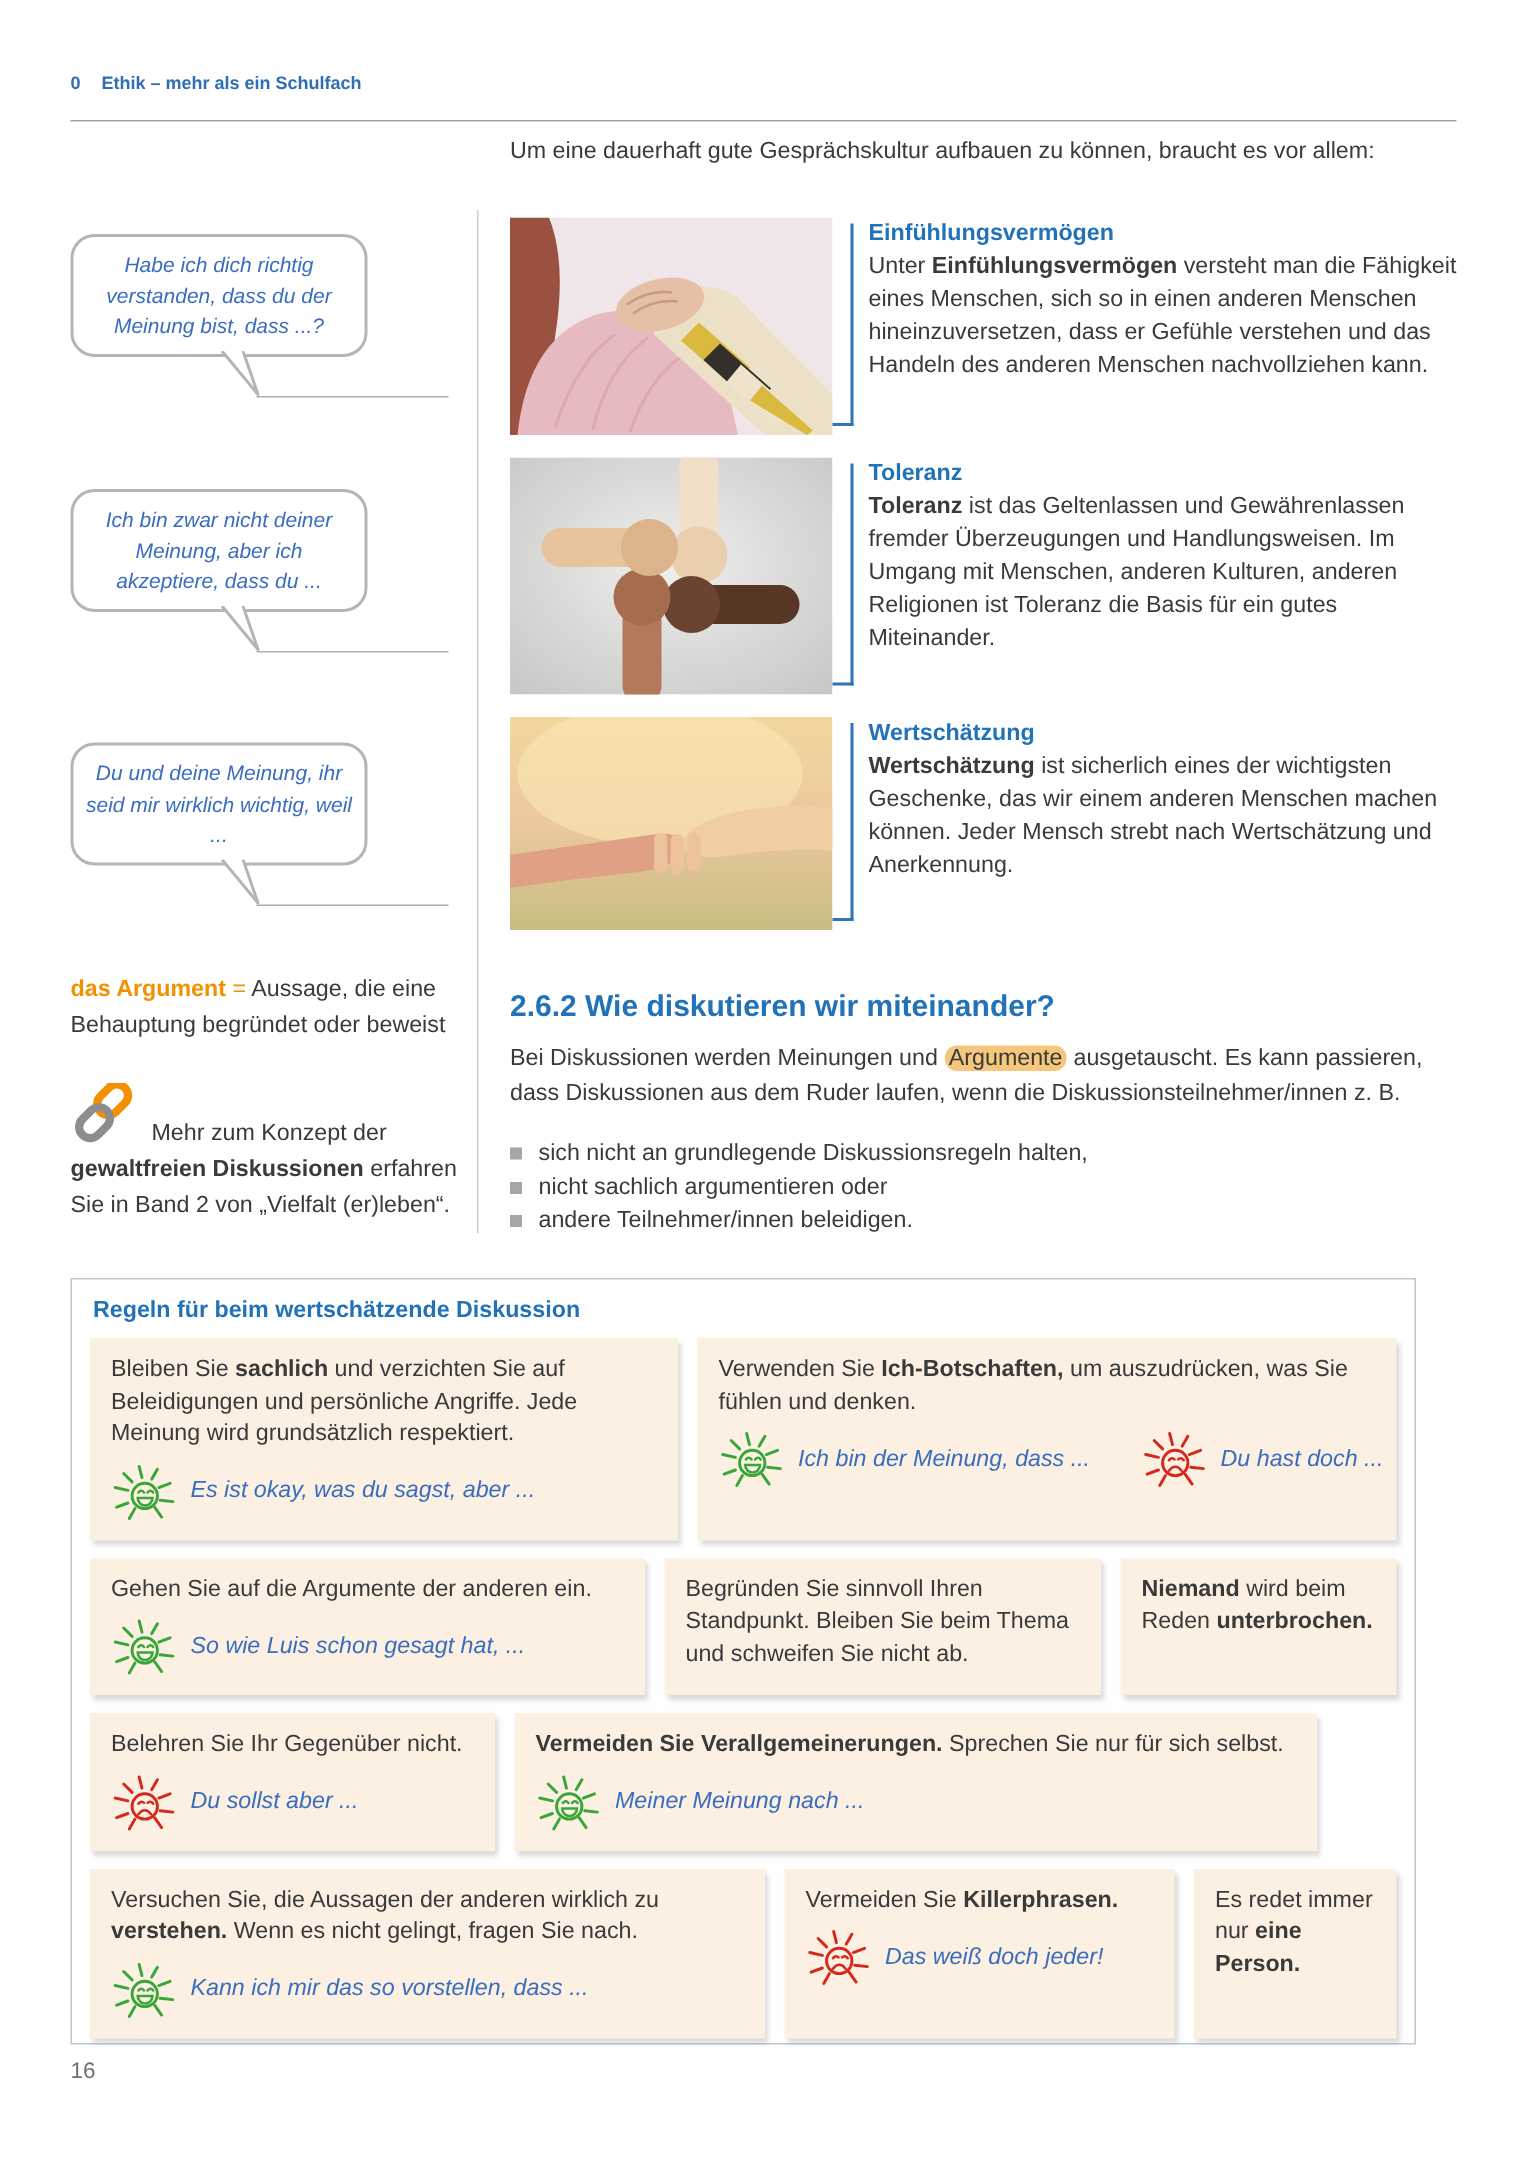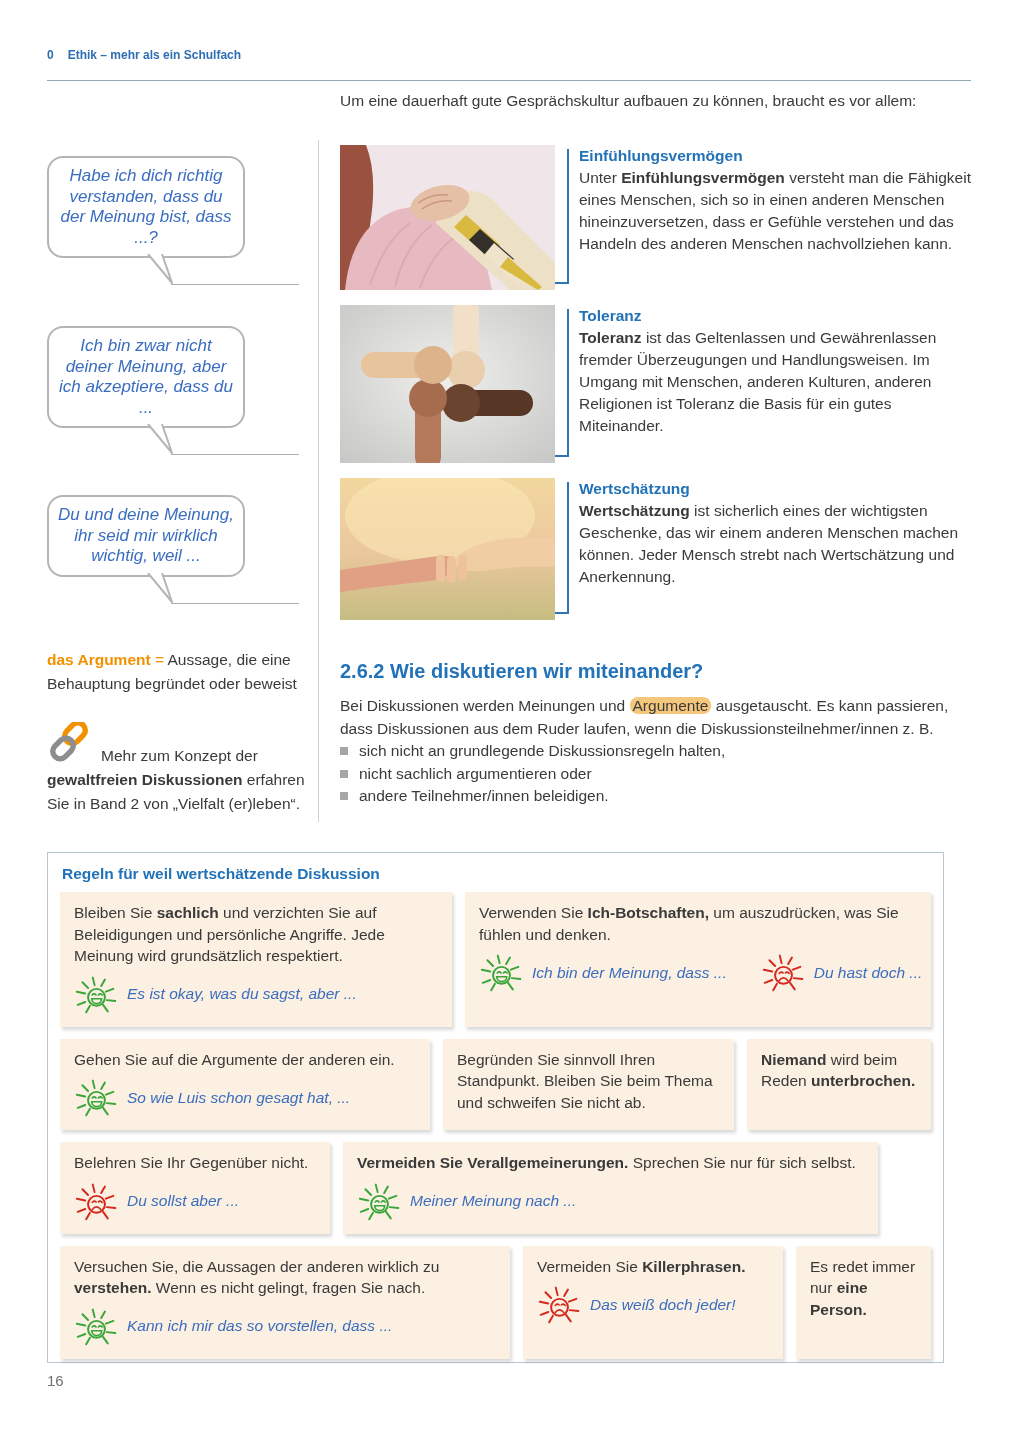--- a/index.html
+++ b/index.html
@@ -10,21 +10,21 @@
   .chapter-header{position:absolute;left:47px;top:48px;font-size:12px;font-weight:bold;color:#2f6eb3;}
   .chapter-header .num{margin-right:14px;}
   .header-rule{position:absolute;left:47px;top:80px;width:924px;height:1px;background:#94a6b2;}
 
   .intro{position:absolute;left:340px;top:90px;width:645px;font-size:15.5px;line-height:22px;}
 
   .col-divider{position:absolute;left:318px;top:140px;width:1px;height:682px;background:#cfcfcf;}
 
   
   .bubble{position:absolute;left:47px;width:182px;background:#fff;border:2px solid #b5b5b5;
-          border-radius:16px;padding:8px 6px;text-align:center;color:#3a6dc0;font-size:17px;
+          border-radius:16px;padding:8px 6px;text-align:center;color:#3a6dc0;font-size:14px;
           line-height:20.5px;font-style:italic;font-weight:500;}
   .bubble .tail{position:absolute;bottom:-29px;left:96px;}
   .bubble .tail-line{position:absolute;bottom:-29px;left:122px;width:128px;height:1px;background:#aeaeae;}
 
   
   .margin-note{position:absolute;left:47px;top:648px;width:262px;font-size:15.5px;line-height:24px;}
   .orange{color:#f29100;}
   .link-note{position:absolute;left:47px;top:744px;width:262px;font-size:15.5px;line-height:24px;}
   .link-note .chain{position:absolute;left:-2px;top:-22px;width:48px;height:48px;}
   .link-note p{margin:0;text-indent:54px;}
@@ -36,21 +36,21 @@
   .bracket{flex:none;width:12px;margin:4px 0 6px 0;border-right:2px solid #2e74b6;border-bottom:2px solid #2e74b6;}
   .ctext{margin-left:10px;width:398px;font-size:15.5px;line-height:22px;}
   .ctitle{margin:0 0 1px;color:#2272b8;font-weight:bold;font-size:15.5px;}
   .ctext p{margin:0;}
 
   
   .section{position:absolute;left:340px;top:660px;width:645px;}
   .section h2{margin:0 0 12px;color:#2272b8;font-size:20px;font-weight:bold;}
   .section .para{margin:0;font-size:15.5px;line-height:22.5px;}
   .hl{background:#f5c77d;border-radius:8px;padding:0 3px;}
-  .blist{list-style:none;margin:0 0 0;padding:0;}
+  .blist{list-style:none;margin:18px 0 0;padding:0;}
   .blist li{position:relative;padding-left:19px;font-size:15.5px;line-height:22.5px;}
   .sq{position:absolute;left:0;top:7px;width:8px;height:8px;background:#a6a6a6;}
 
   
   .rules{position:absolute;left:47px;top:852px;width:897px;height:511px;box-sizing:border-box;
          border:1px solid #b9c6ce;padding:10px 12px;background:#fff;}
   .rules-title{color:#2272b8;font-weight:bold;font-size:15.5px;margin:2px 0 9px 2px;}
   .rrow{display:flex;gap:13px;margin-bottom:12px;align-items:stretch;}
   .card{background:#fbf0e1;box-shadow:2px 3px 3px rgba(110,110,110,0.25);padding:10px 14px;
         box-sizing:border-box;font-size:15.5px;line-height:21.5px;}
@@ -213,21 +213,21 @@
     <h2>2.6.2   Wie diskutieren wir miteinander?</h2>
     <p class="para"><span>Bei Diskussionen werden Meinungen und </span><span class="hl">Argumente</span><span> ausgetauscht. Es kann passieren, dass Diskussionen aus dem Ruder laufen, wenn die Diskussionsteilnehmer/innen z. B.</span></p>
     <ul class="blist">
       <li><span class="sq"></span><span>sich nicht an grundlegende Diskussionsregeln halten,</span></li>
       <li><span class="sq"></span><span>nicht sachlich argumentieren oder</span></li>
       <li><span class="sq"></span><span>andere Teilnehmer/innen beleidigen.</span></li>
     </ul>
   </div>
 
   <div class="rules">
-    <div class="rules-title">Regeln für weil wertschätzende Diskussion</div>
+    <div class="rules-title">Regeln für beim wertschätzende Diskussion</div>
 
     <div class="rrow">
       <div class="card w2">
         <div><span>Bleiben Sie </span><b>sachlich</b><span> und verzichten Sie auf Beleidigungen und persönliche Angriffe. Jede Meinung wird grundsätzlich respektiert.</span></div>
         <div class="ex">
           <svg class="sun green" viewBox="0 0 48 48">
             <g fill="none" stroke="currentColor" stroke-width="2.1" stroke-linecap="round">
               <circle cx="24" cy="27" r="9"></circle>
               <path d="M22 14 L20 6"></path>
                 <path d="M29 15 L33 8"></path>

